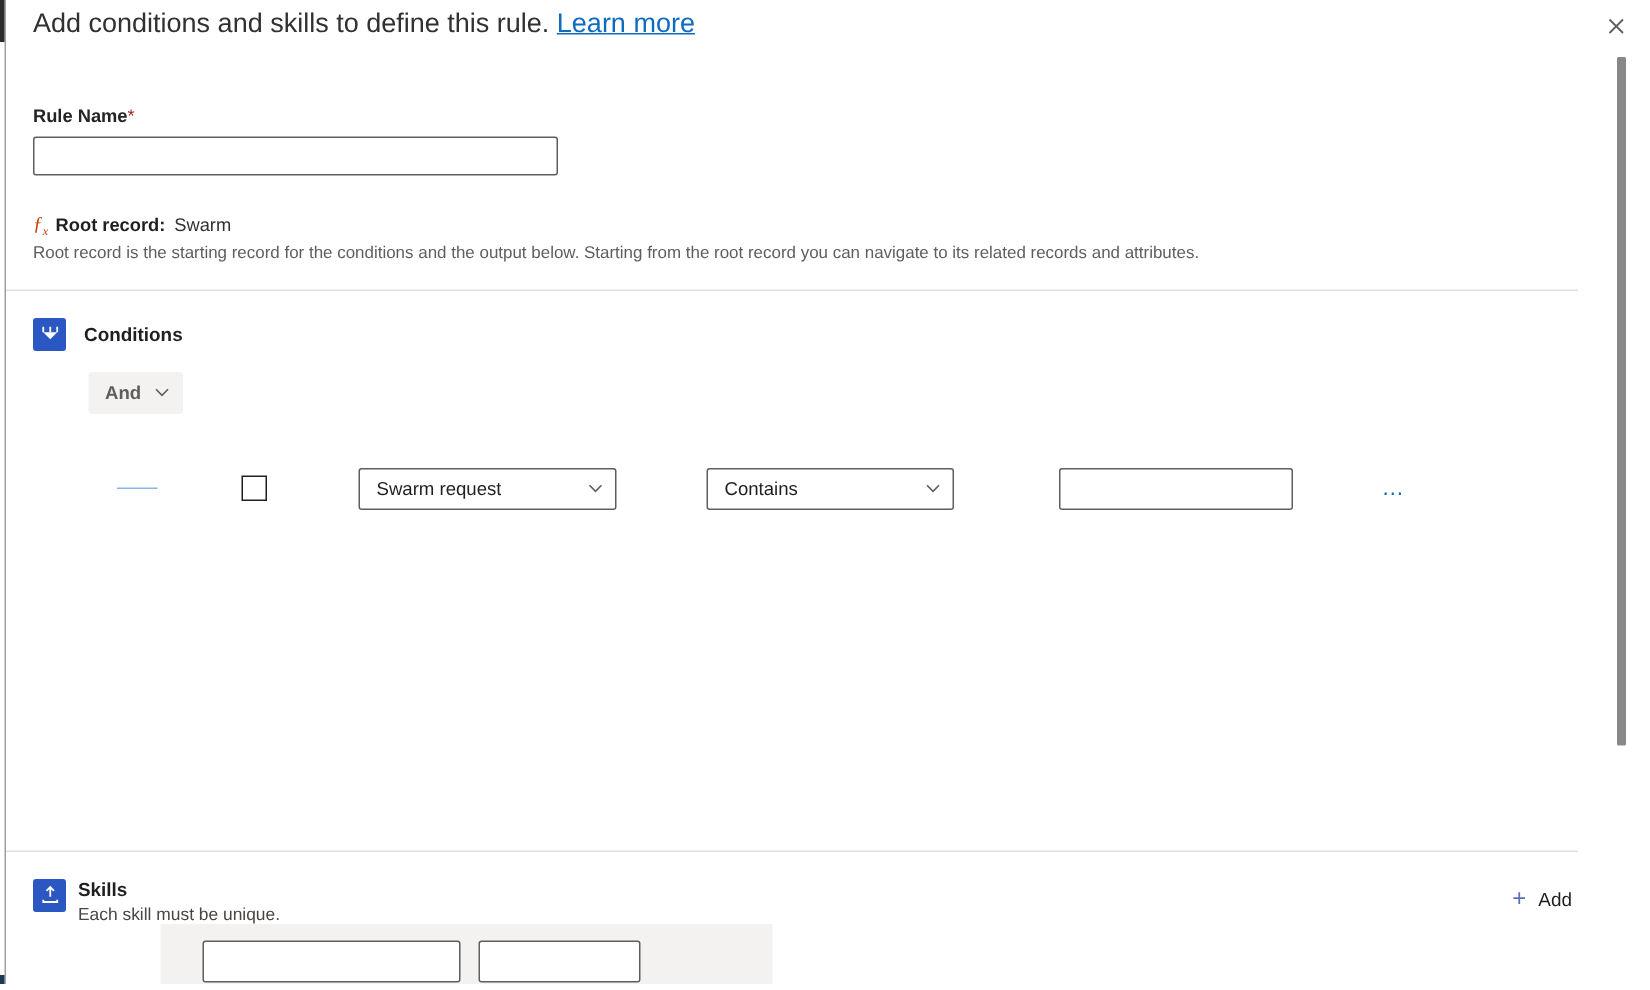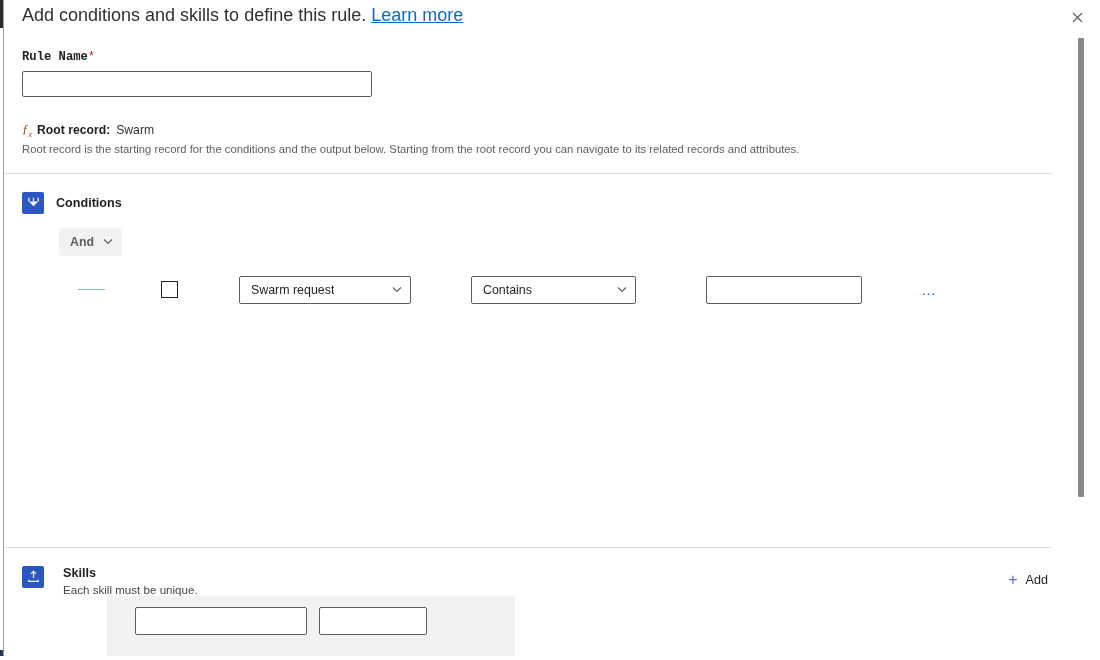--- a/index.html
+++ b/index.html
@@ -98,22 +98,21 @@
   }
   .subtitle a {
     color: #0f6cbd;
     text-decoration: underline;
   }
 
   .field-label {
     font-size: 12.2px;
     font-weight: bold;
     color: #242424;
-    margin-top: 24px;
-    font-family: Liberation Mono, monospace;
+    margin-top: 44px;
   }
   .req { color: #a4262c; font-weight: normal; }
 
   .rule-name-input {
     display: block;
     margin-top: 7px;
     width: 350px;
     height: 26px;
     box-sizing: border-box;
     border: 1px solid #605e5c;
@@ -204,21 +203,21 @@
     width: 10px; height: 10px;
     color: #605e5c;
     display:flex; align-items:center;
   }
 
   .row {
     position: absolute;
     display: flex;
     align-items: center;
   }
-  .row1 { left: 56px; top: 48px; gap: 47px; }
+  .row1 { left: 56px; top: 64px; gap: 47px; }
 
   .connector {
     width: 27px;
     height: 1px;
     background: #8ab4e8;
     flex: none;
   }
   .cb {
     width: 17px; height: 17px;
     border: 1.5px solid #201f1e;
@@ -286,21 +285,21 @@
   }
   .row2 .dd-field { width: 172px; margin-left: 17px; }
   .row2 .dd-op { width: 108px; margin-left: 12px; }
 
   
   .skills-row {
     display: flex;
     align-items: flex-start;
     justify-content: space-between;
   }
-  .skills-left { display: flex; align-items: flex-start; gap: 19px; }
+  .skills-left { display: flex; align-items: flex-start; gap: 8px; }
   .add-link {
     display: inline-flex;
     align-items: center;
     gap: 8px;
     font-size: 12.6px;
     color: #201f1e;
     cursor: pointer;
     margin-top: 6px;
     margin-right: 4px;
   }

